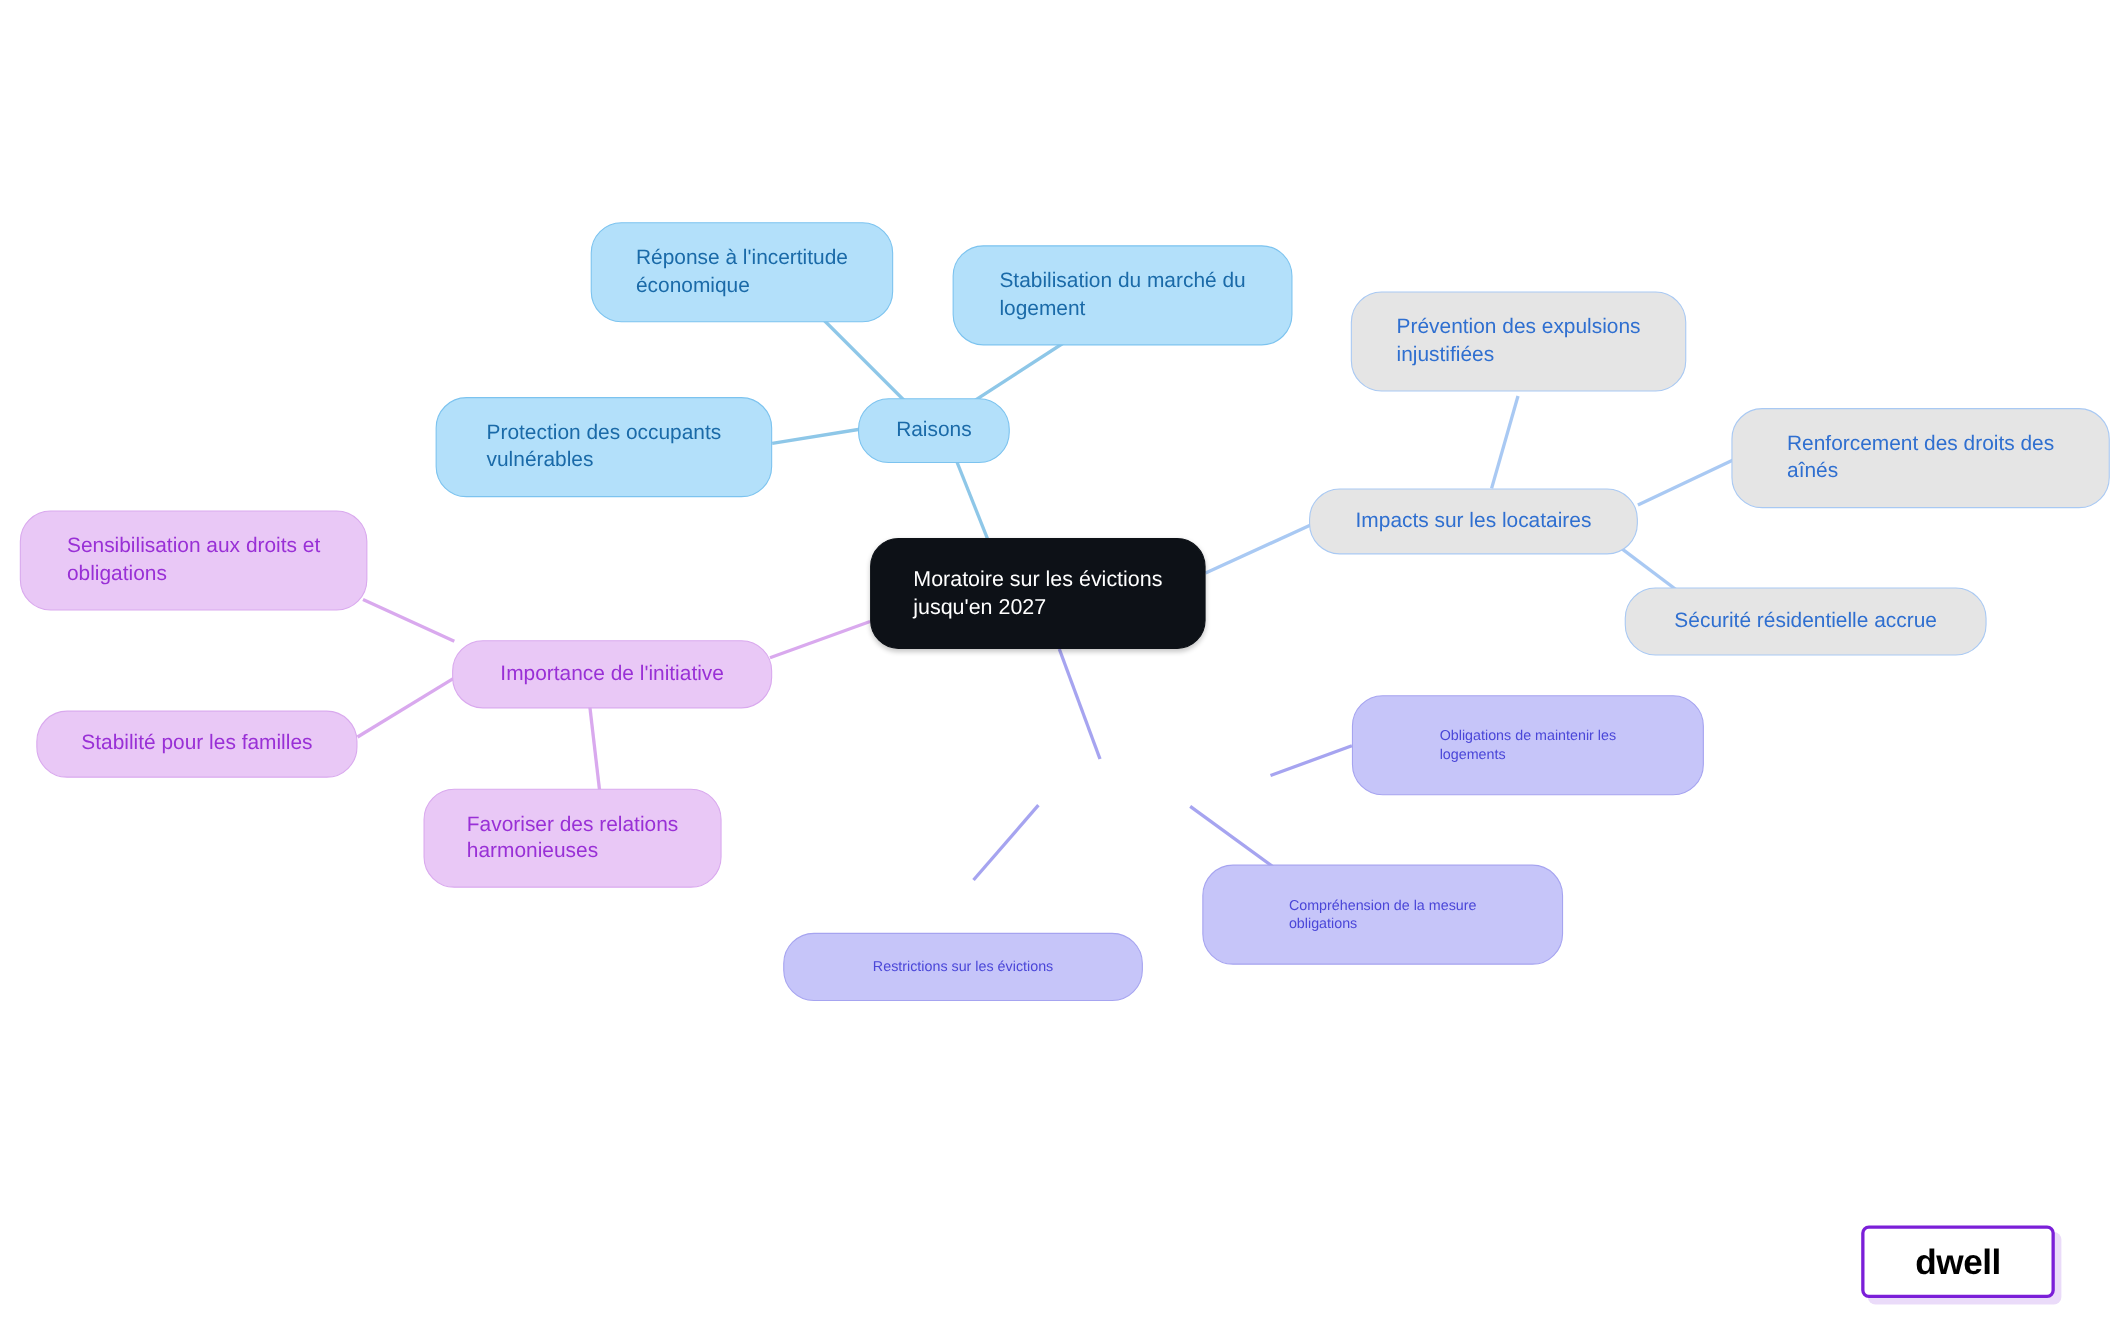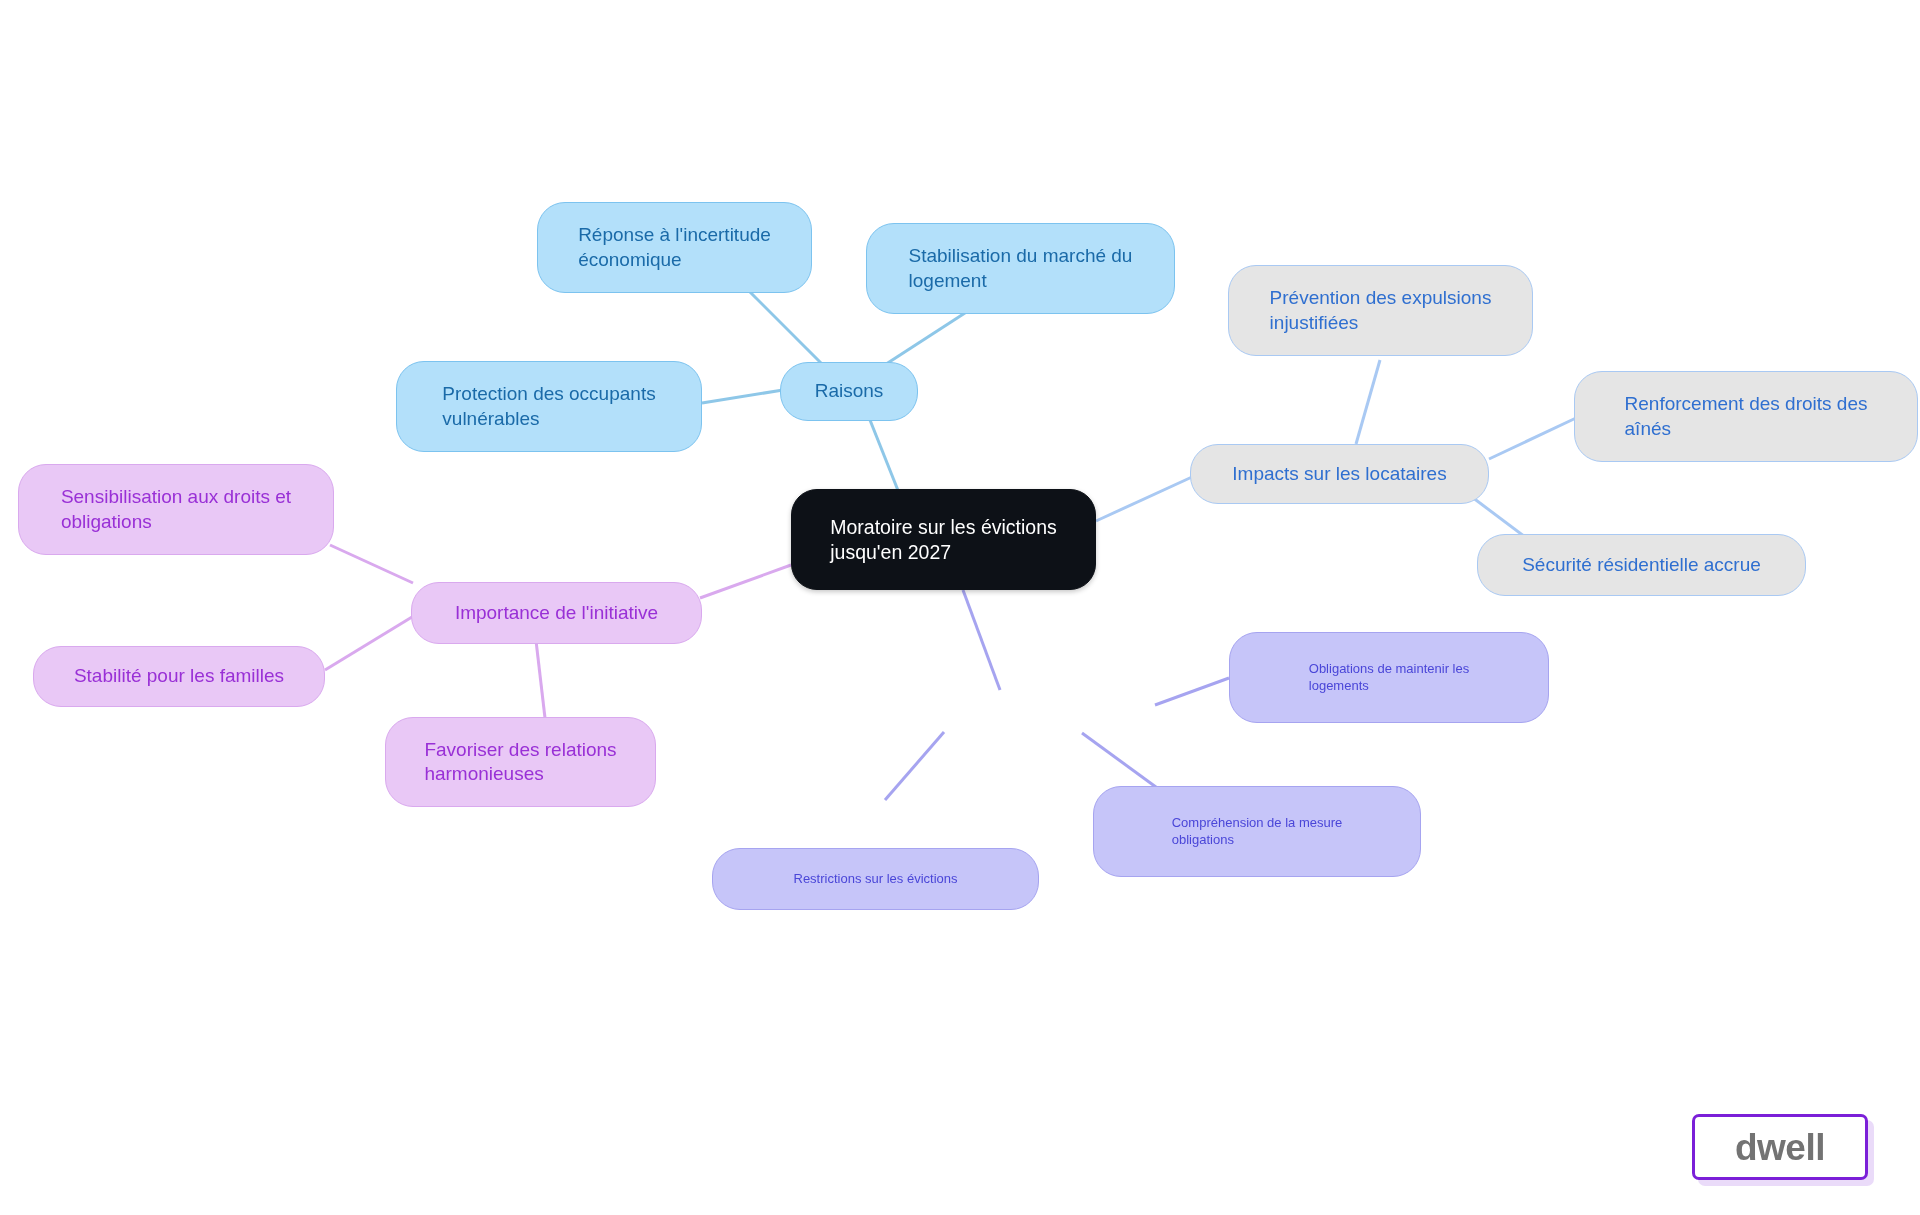--- a/index.html
+++ b/index.html
@@ -80,22 +80,22 @@
     height: 66px;
     background: #ffffff;
     border: 3px solid #7B1FD8;
     border-radius: 7px;
     display: flex;
     align-items: center;
     justify-content: center;
     box-shadow: 6px 6px 0 rgba(123,31,216,0.16);
   }
   #logo-text {
-    color: #737373;
-    font-size: 37px;
+    color: #000000;
+    font-size: 32px;
     font-weight: bold;
     letter-spacing: -0.5px;
     line-height: 1;
   }
 </style>
 </head>
 <body>
 
 <div id="canvas">
 

